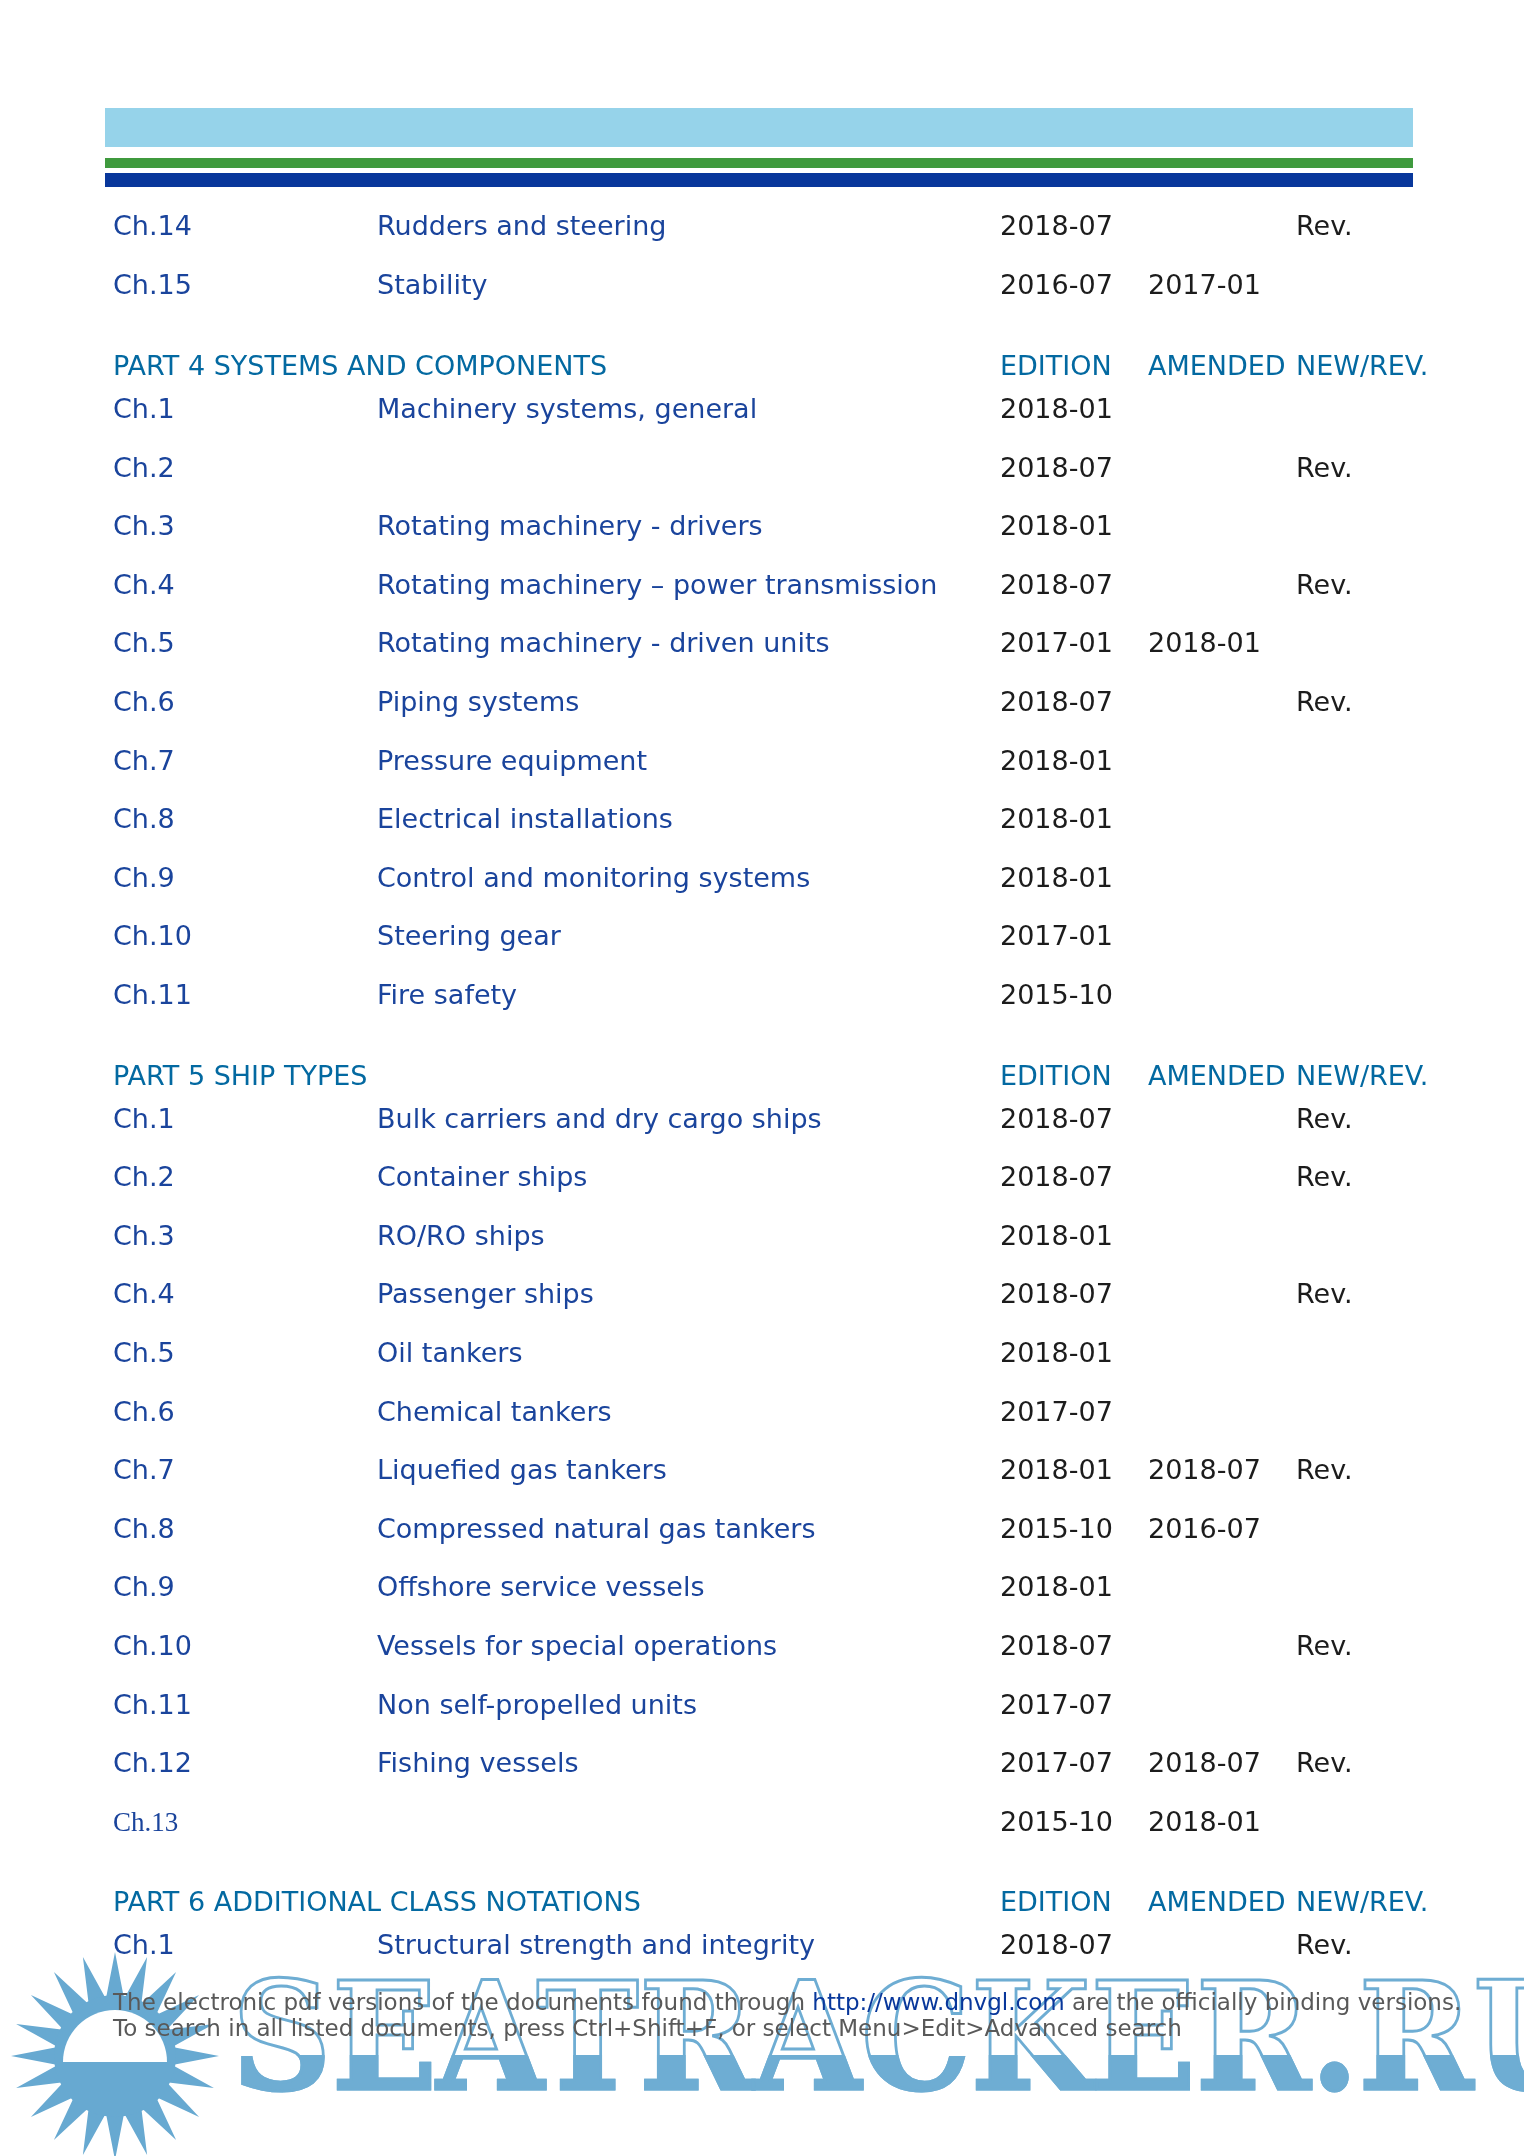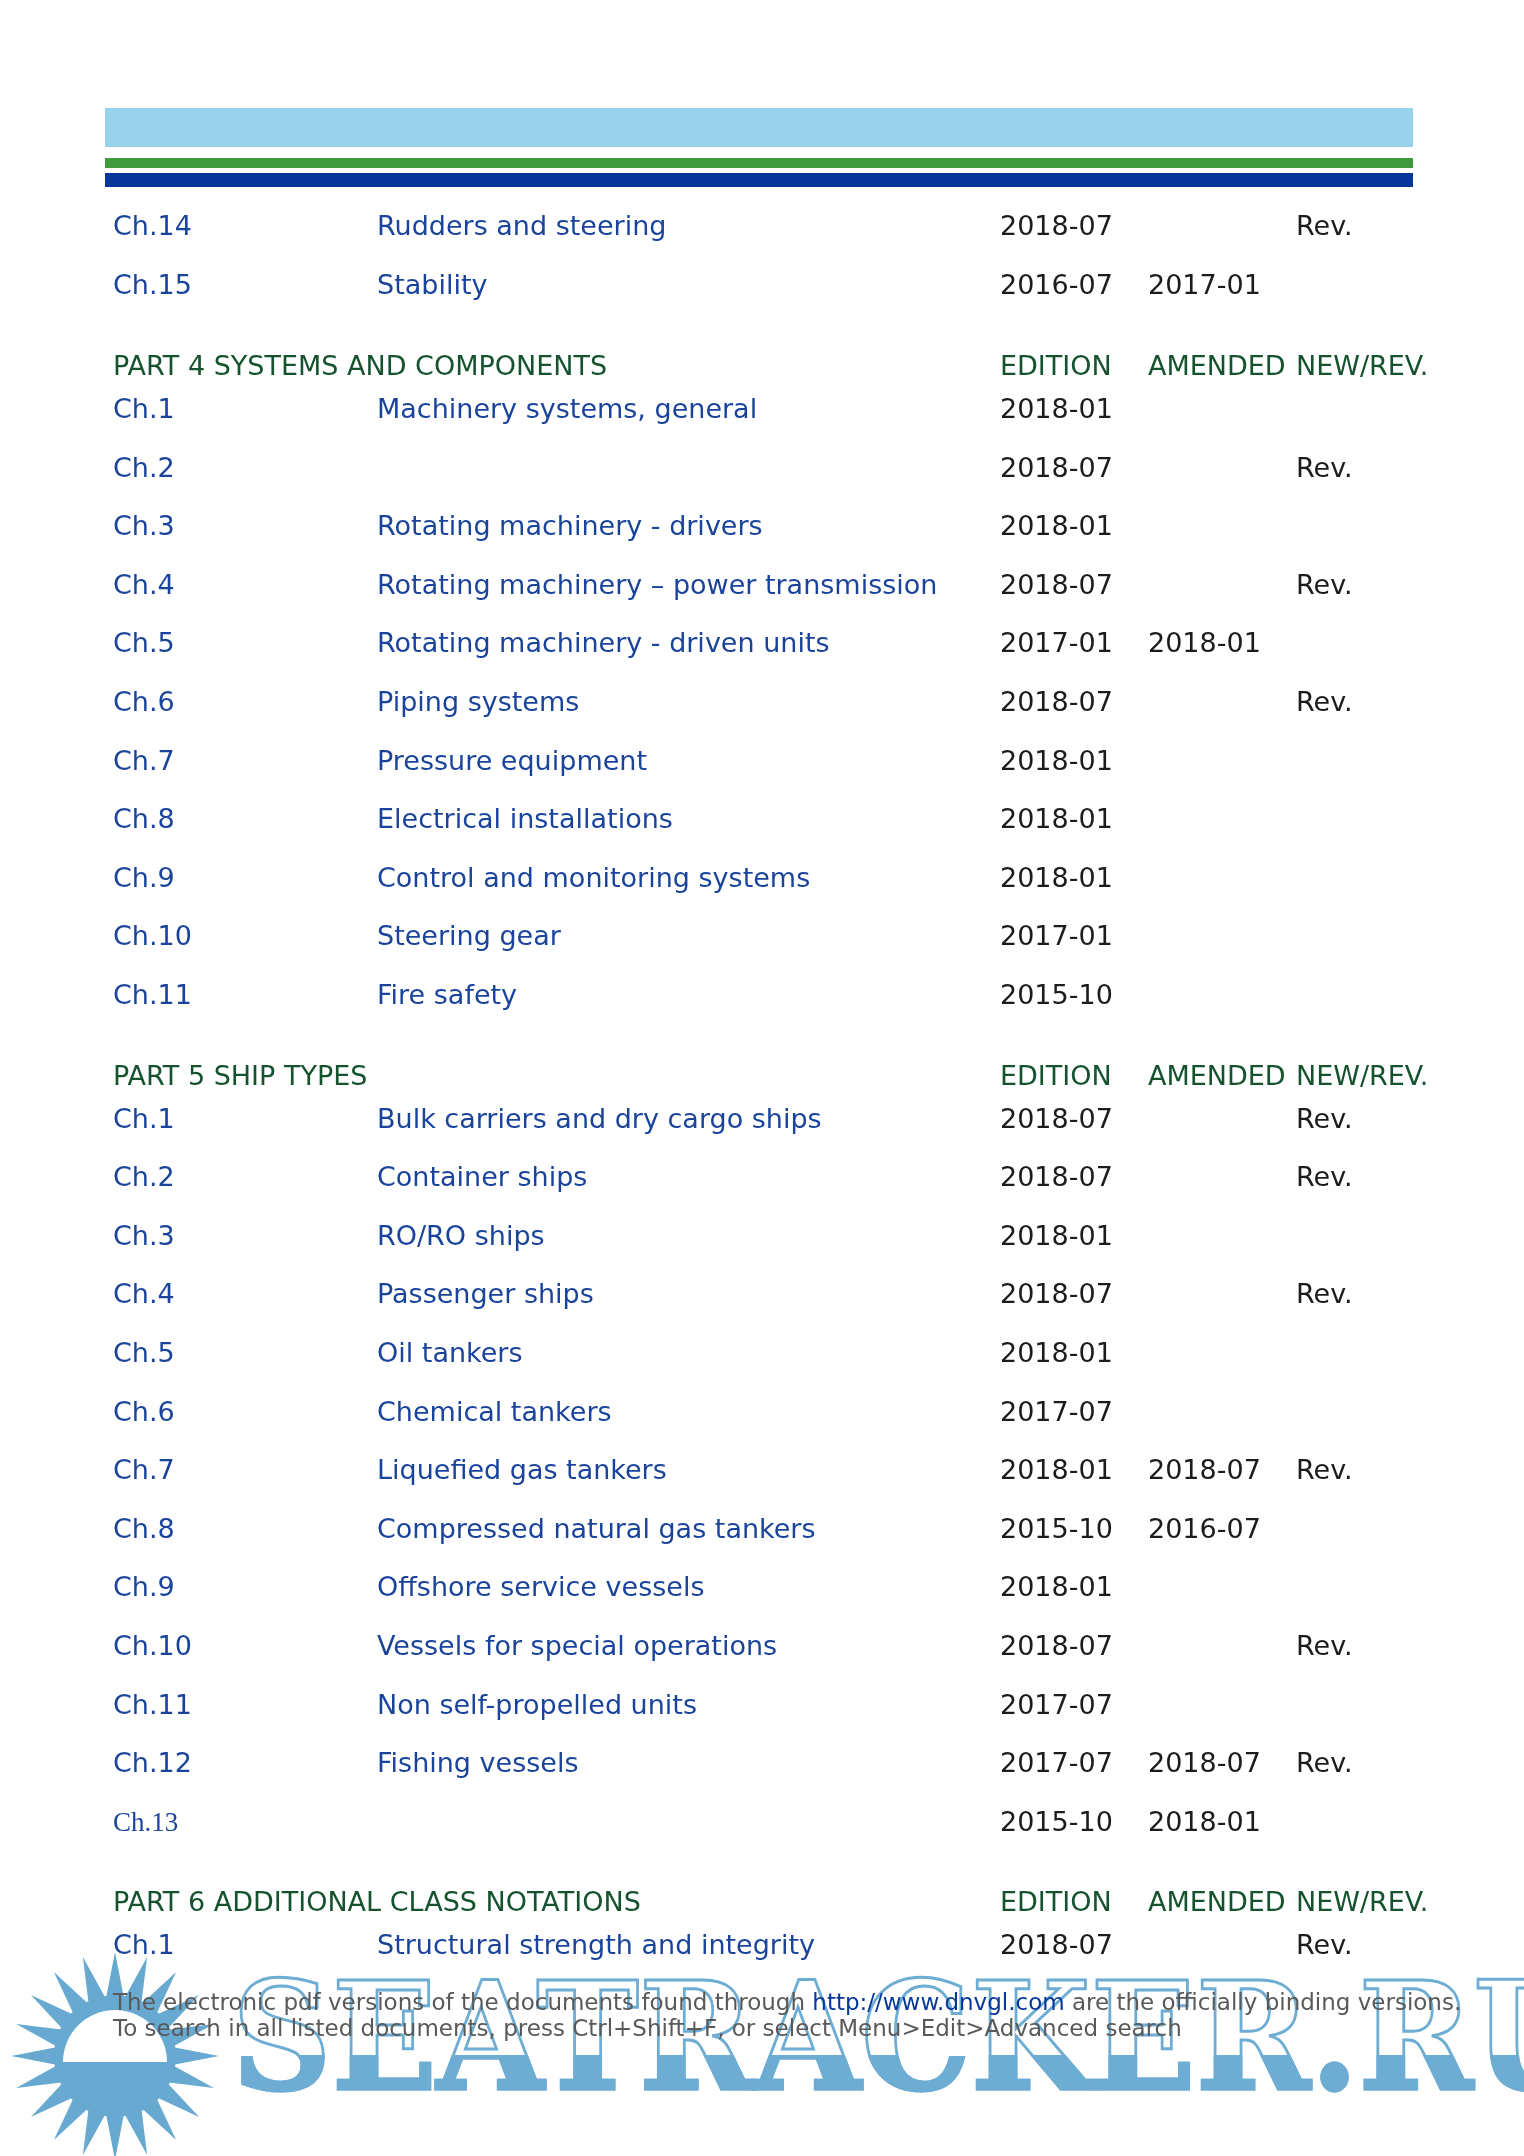--- a/index.html
+++ b/index.html
@@ -12,21 +12,21 @@
   .bar{position:absolute;left:105px;width:1308px;}
   .bar-light{top:108px;height:39px;background:#96d3ea;}
   .bar-green{top:158px;height:10px;background:#3f9a3e;}
   .bar-navy{top:173px;height:14px;background:#08379b;}
   
   #table-root{position:absolute;inset:0;z-index:2;}
   .trow{position:absolute;left:0;width:1524px;height:38px;}
   .cell{position:absolute;top:0;line-height:38px;font-size:27px;white-space:pre;}
   .link{color:#1a449c;}
   .val{color:#1c1c1c;}
-  .part-title,.col-header{color:#14532d;}
+  .part-title,.col-header{color:#0369a1;}
   
   .sunburst{position:absolute;left:7px;top:1948px;z-index:1;}
   .watermark-text{
     position:absolute;left:232px;top:1956px;z-index:1;
     font-family:"DejaVu Serif","Liberation Serif",serif;font-weight:bold;
     font-size:150px;line-height:160px;white-space:pre;
     transform:scaleX(0.92);transform-origin:left top;
     color:transparent;-webkit-text-stroke:3px #67a9d1;
     background:linear-gradient(to bottom,rgba(255,255,255,0) 0%,rgba(255,255,255,0) 62%,#67a9d1 62%,#67a9d1 100%);
     -webkit-background-clip:text;background-clip:text;

